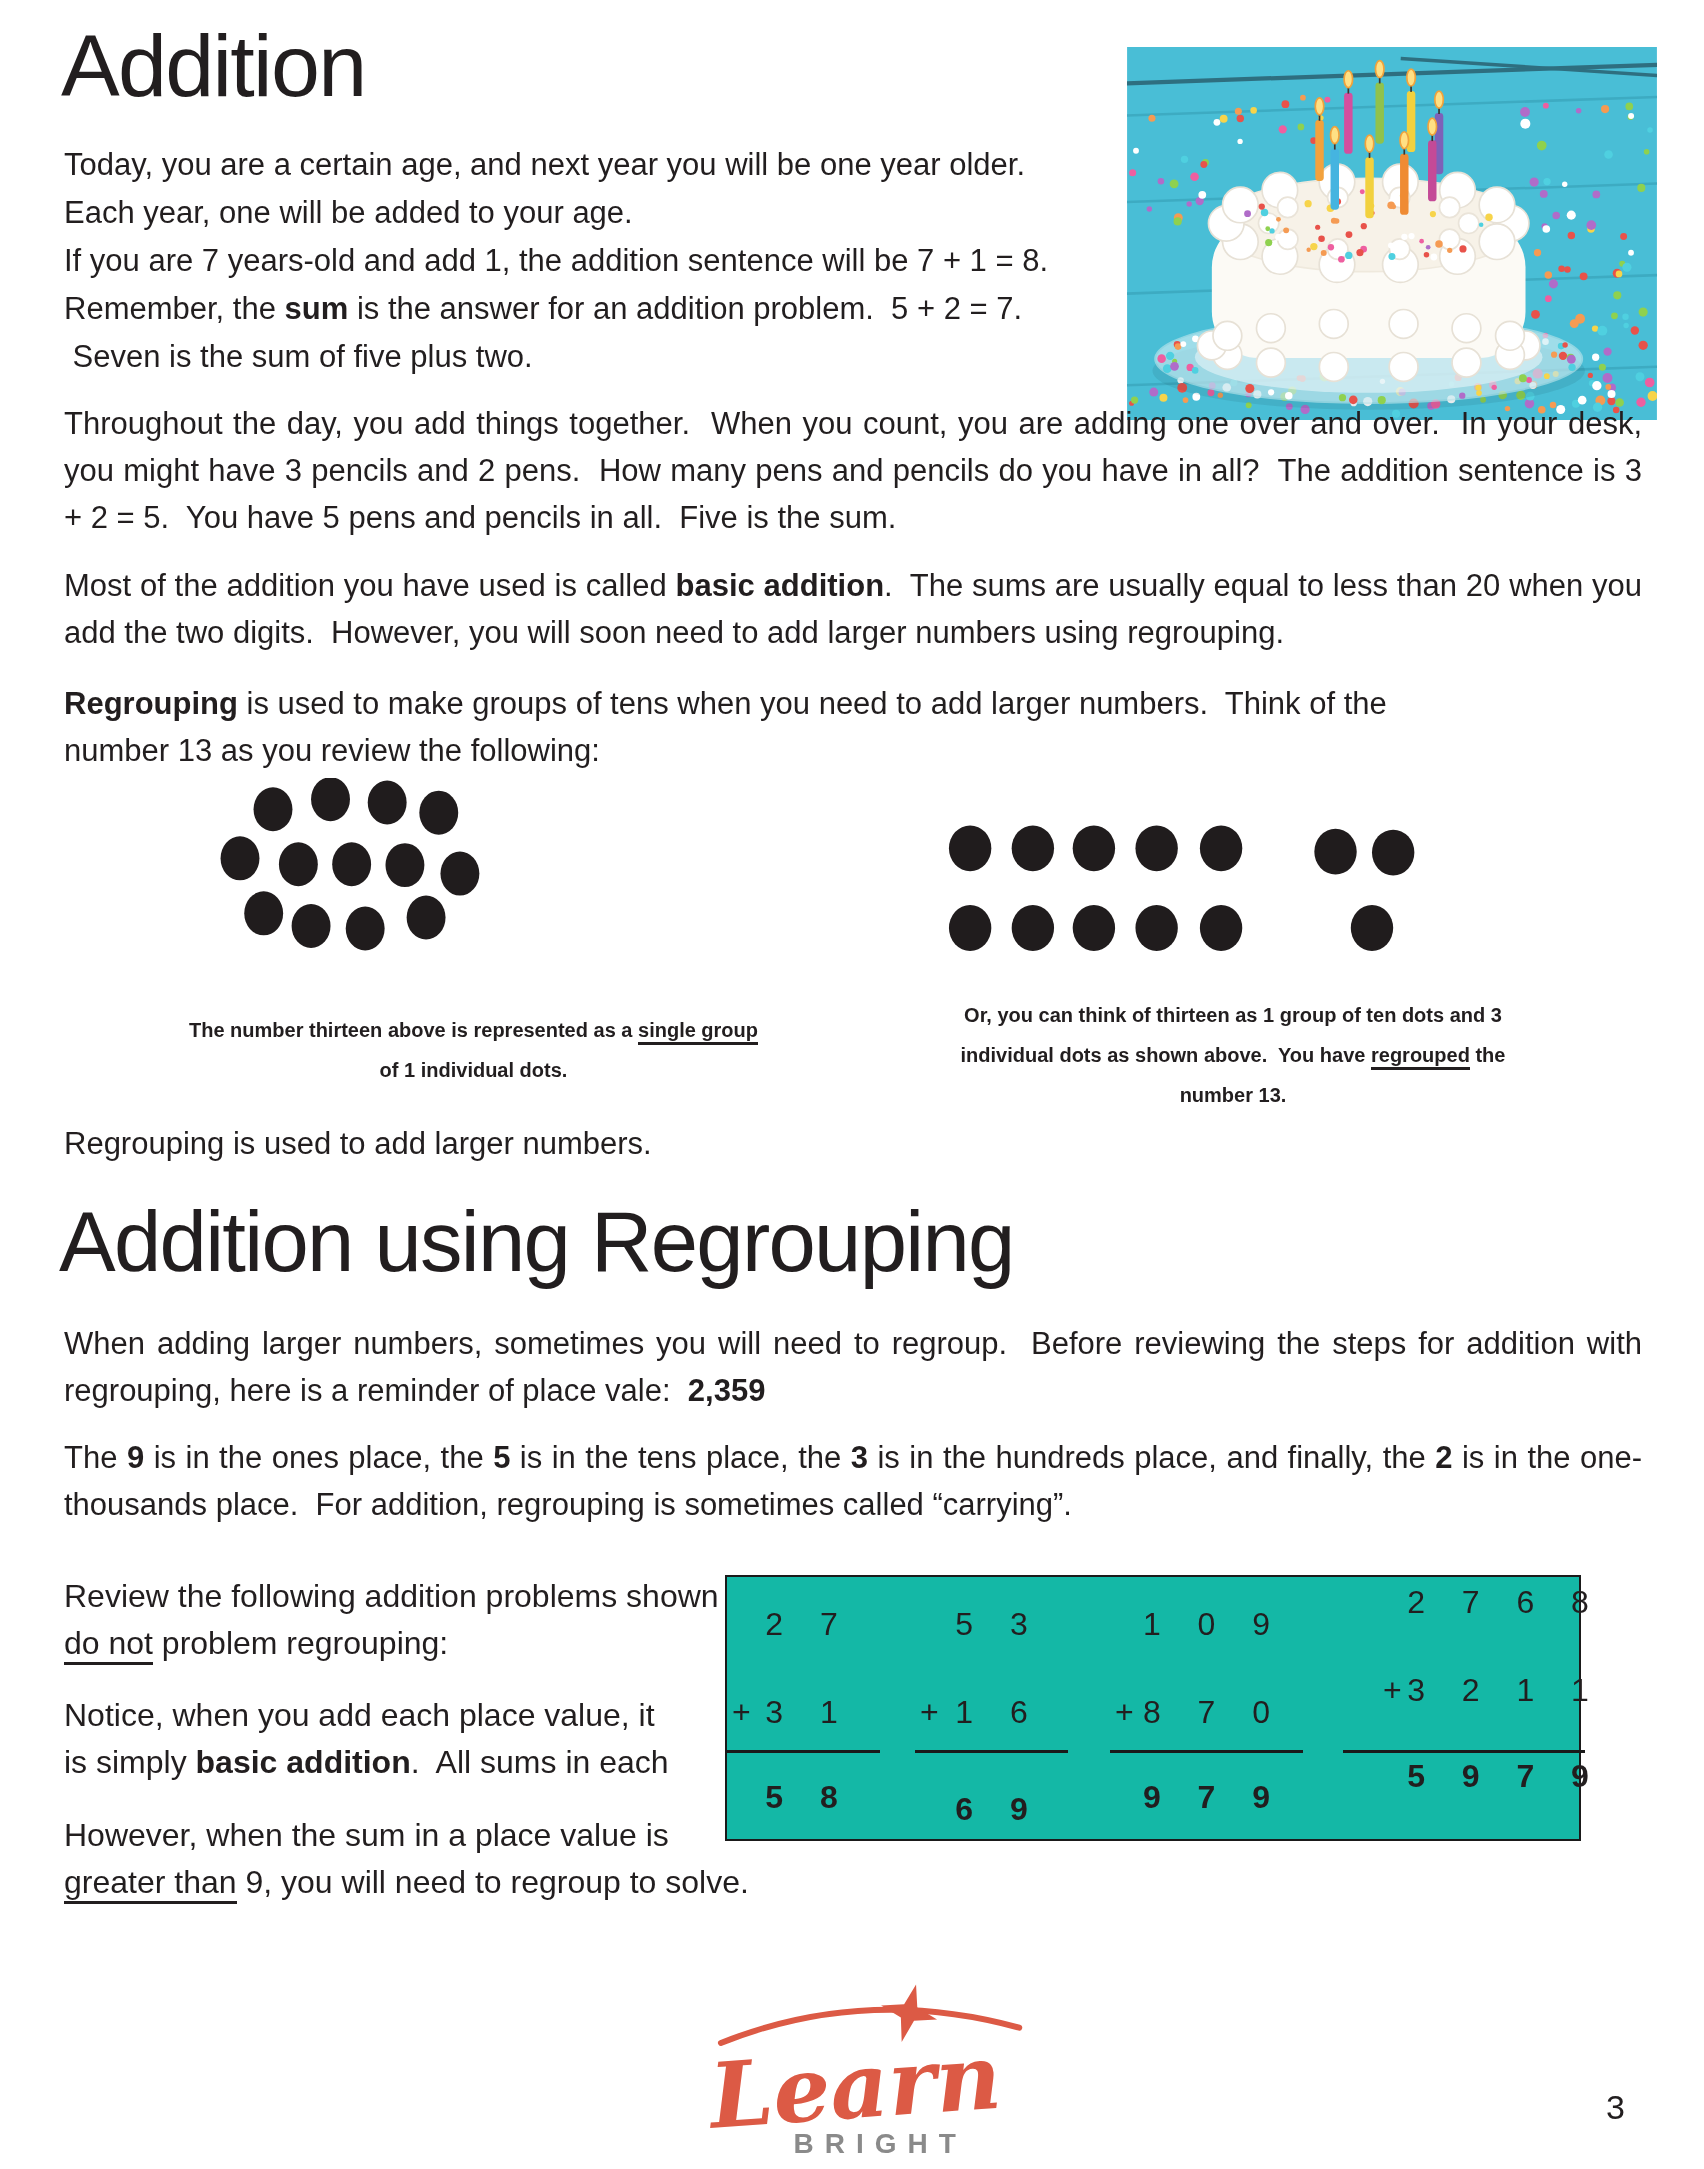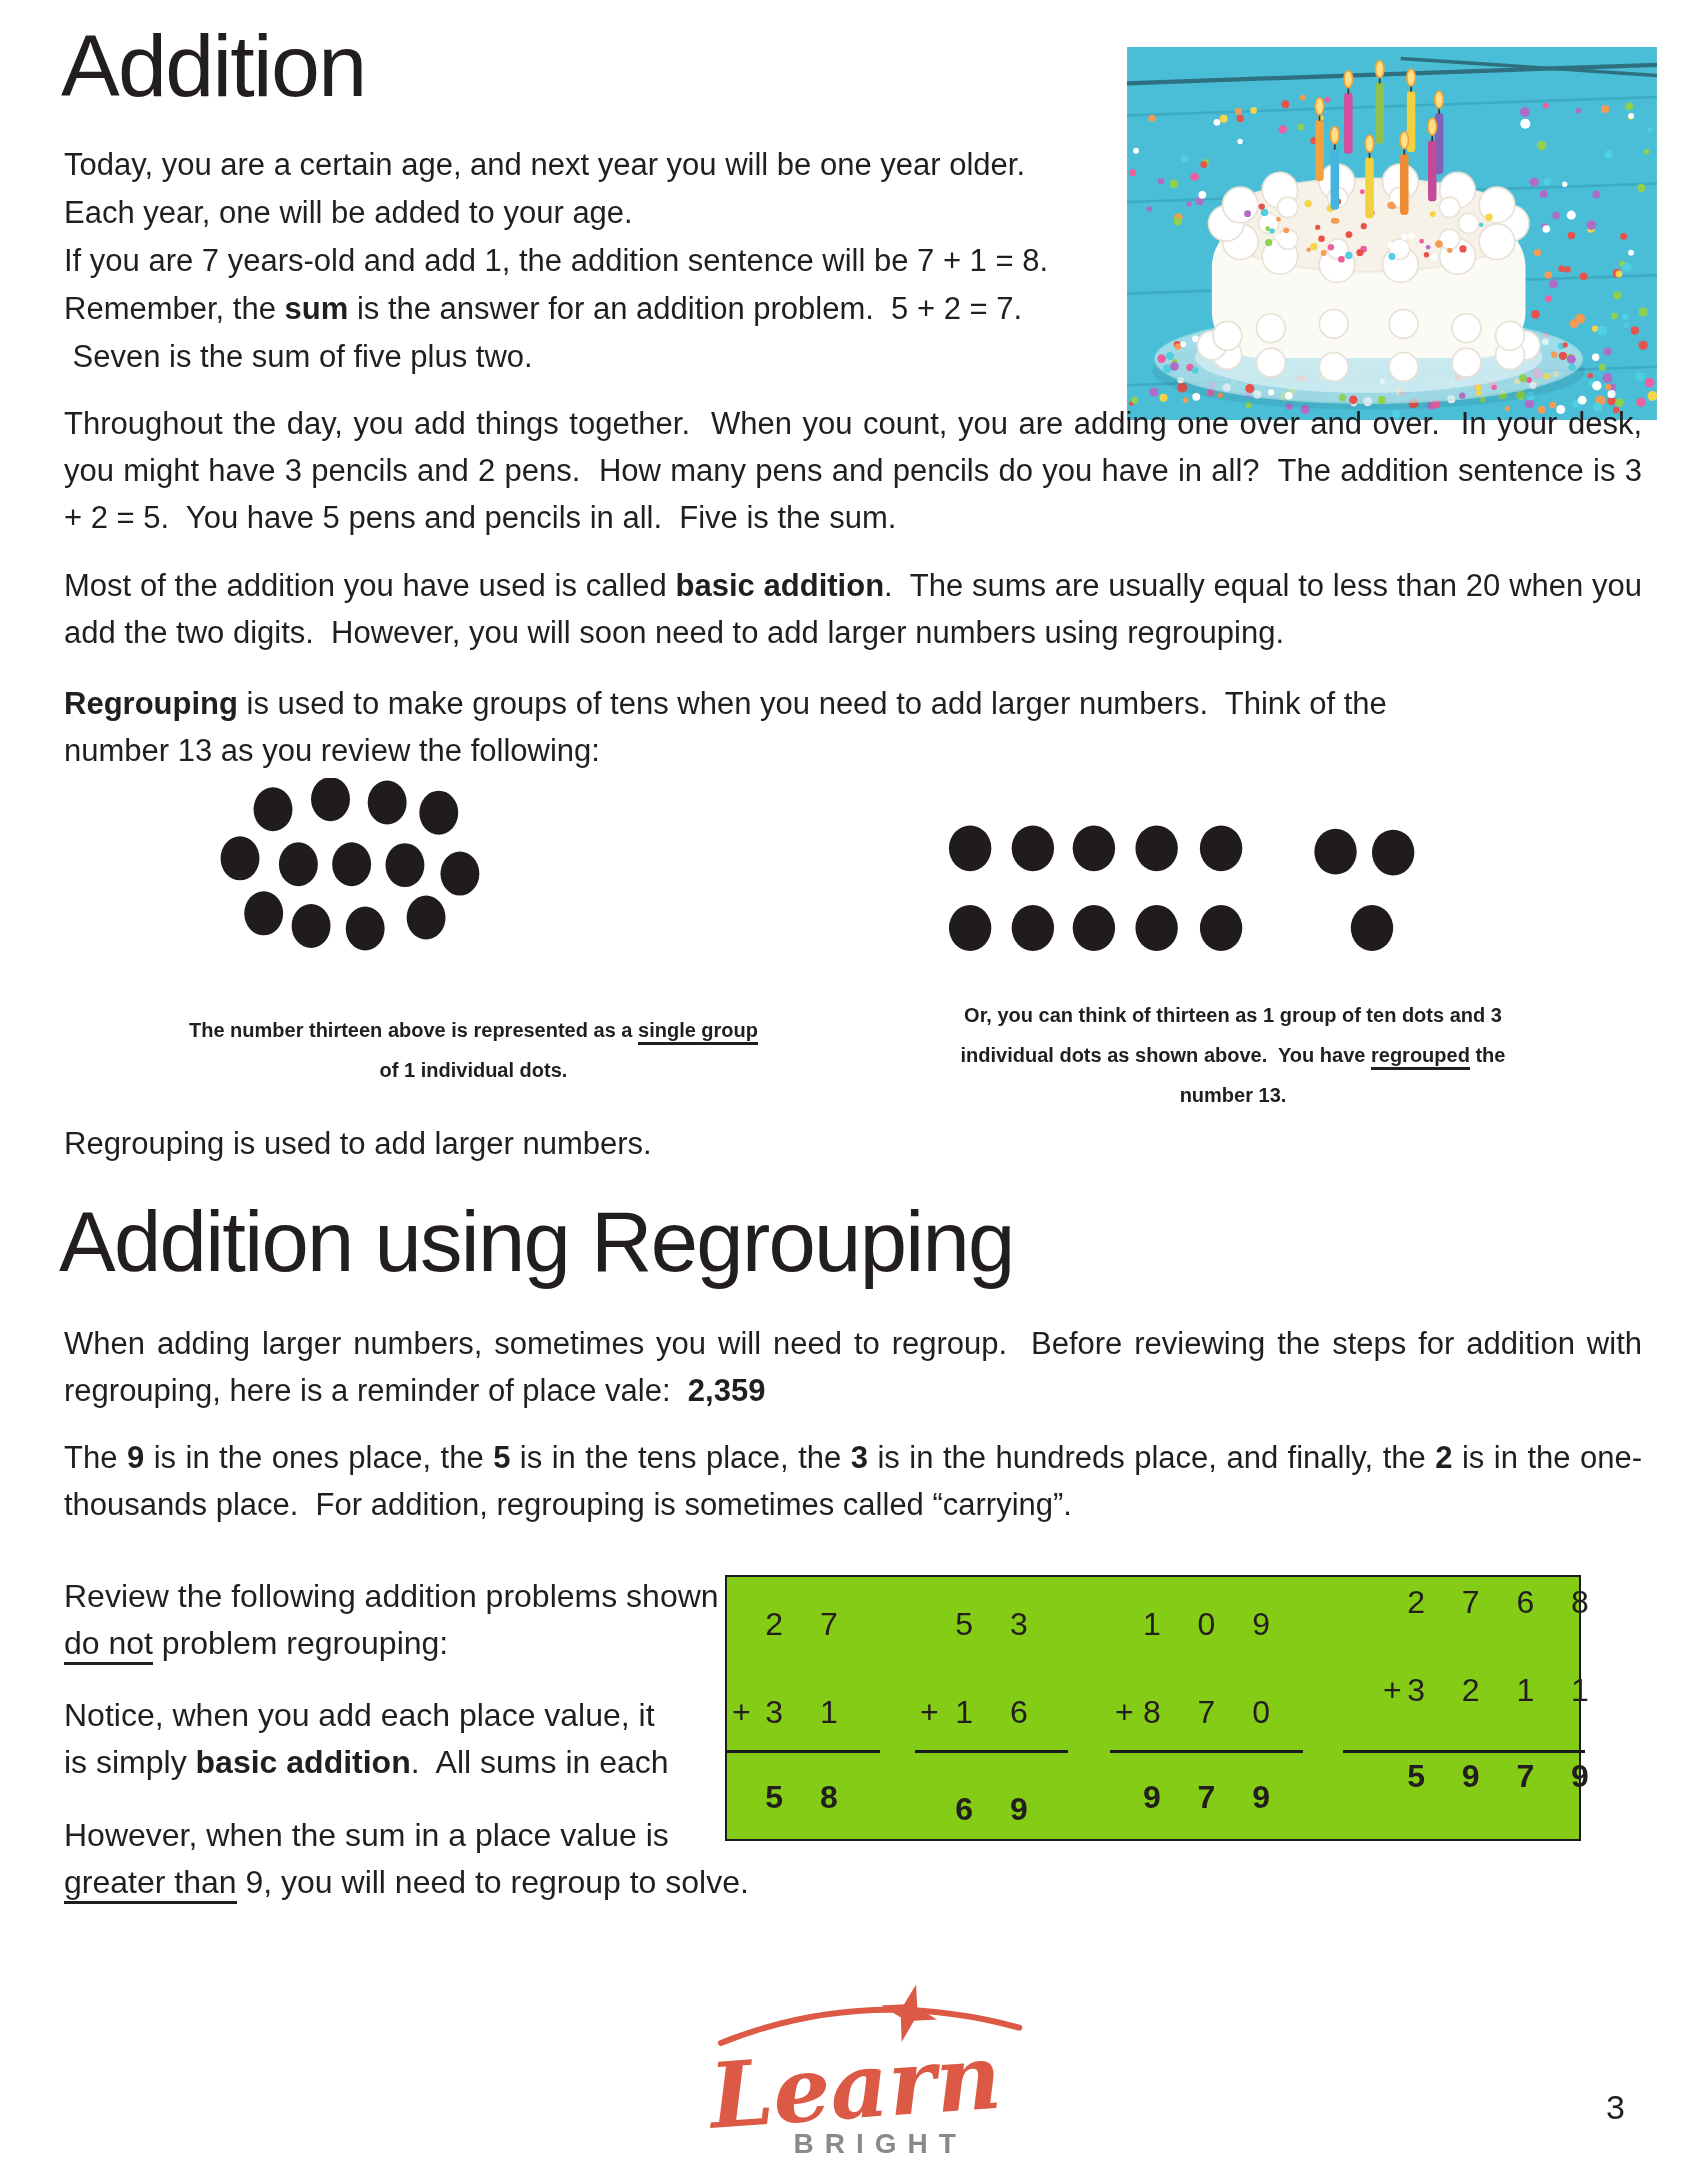--- a/index.html
+++ b/index.html
@@ -20,21 +20,21 @@
   #p5{left:64px;top:1120px;width:1187px}
   #p6{left:64px;top:1320px;width:1578px}
   #p7{left:64px;top:1434px;width:1578px}
   #dots-left{left:216px;top:778px}
   #dots-right{left:943px;top:816px}
   .caption{font-size:20px;font-weight:700;line-height:40px;text-align:center}
   #cap-left{left:92px;top:1010px;width:763px}
   #cap-right{left:877px;top:995px;width:712px}
   #leftcol{left:64px;top:1573px;width:831px;font-size:32px;line-height:47px}
   #leftcol .lpara{margin-bottom:25.4px}
-  #box{left:725px;top:1575px;width:856px;height:266px;border:2.5px solid #1a1a1a;background:#84cc16}
+  #box{left:725px;top:1575px;width:856px;height:266px;border:2.5px solid #1a1a1a;background:#14b8a6}
   .prob{position:absolute;top:0;height:100%}
   .num{position:absolute;left:0;width:100%;text-align:center;font-size:32px;white-space:nowrap}
   .num .d{display:inline-block;width:18.6px;margin:0 18px;text-align:center}
   .num.sum .d{font-weight:700}
   .plus{position:absolute;left:5.1px;font-size:32px}
   .sumline{position:absolute;top:173px;height:3.4px;background:#1a1a1a}
   #cake{left:1127px;top:47px;width:530px;height:373px}
   #logo{left:687px;top:1975px;width:356px;height:191px}
   #pagenum{left:1590px;top:2088px;width:51px;font-size:34px;text-align:center}
 </style>

